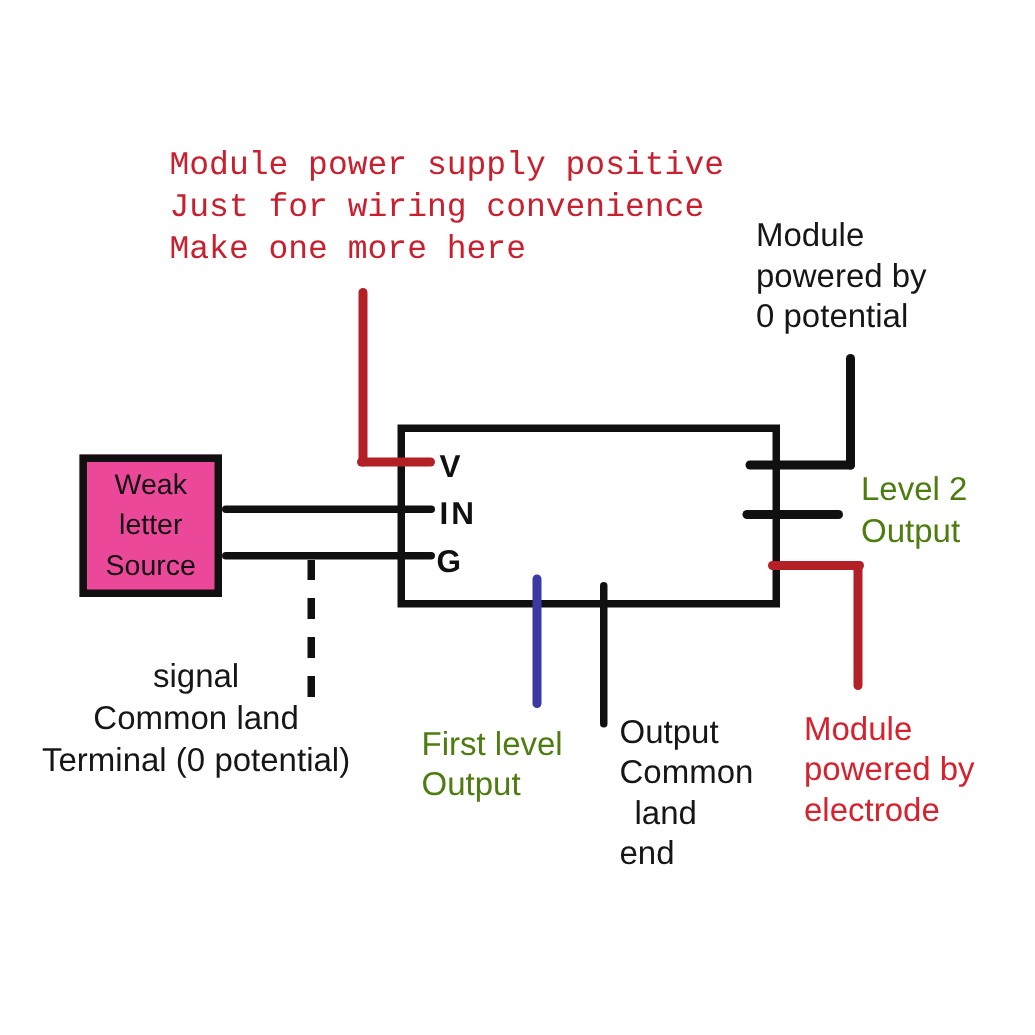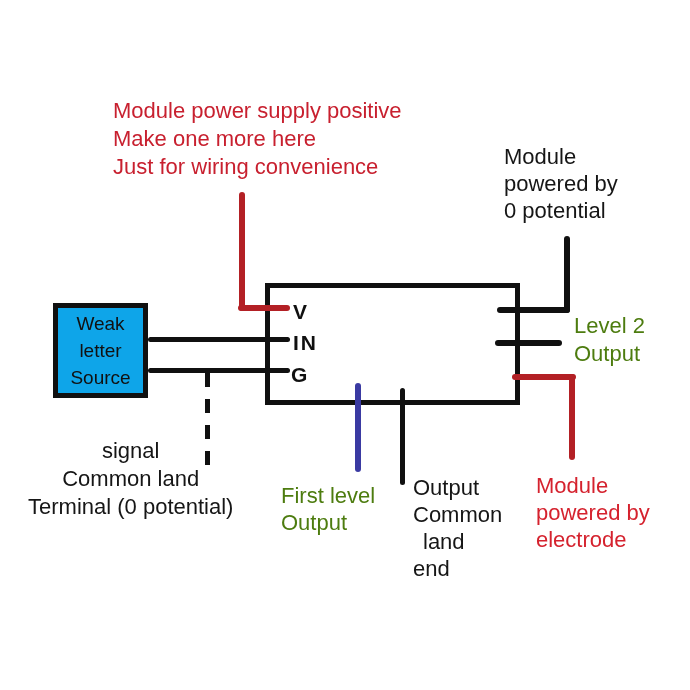--- a/index.html
+++ b/index.html
@@ -2,21 +2,21 @@
 <html><head>
 <meta charset="utf-8">
 <style>
   html,body{margin:0;padding:0;background:#fff;}
   #stage{
     position:relative;width:690px;height:690px;background:#ffffff;overflow:hidden;
     font-family:"Liberation Sans", sans-serif;color:#111;
   }
   .ann{position:absolute;white-space:nowrap;}
   .ann .ln{display:block;}
-  .red1{color:#c8202f;}
+  .red1{color:#c8202f;font-family:Liberation Mono, monospace;}
   .red2{color:#d5222e;}
   .teal{color:#4d7c0f;}
   .blk{color:#161616;}
   .t22{font-size:22px;line-height:28px;}
   .t22b{font-size:22px;line-height:27px;}
   .indent{margin-left:10px;}
 
   .wire{position:absolute;border-radius:3px;background:#101010;}
   .wire.red{background:#b32025;}
   .wire.blue{background:#3a3aa2;}
@@ -24,38 +24,38 @@
     background:repeating-linear-gradient(to bottom,#101010 0 14px,transparent 14px 26px);
     border-radius:0;
   }
 
   #module-box{
     position:absolute;left:265px;top:283px;width:255px;height:122px;
     box-sizing:border-box;border:5px solid #101010;background:transparent;
   }
   #weak-box{
     position:absolute;left:53px;top:303px;width:95px;height:95px;
-    box-sizing:border-box;border:5px solid #101010;background:#0ea5e9;
+    box-sizing:border-box;border:5px solid #101010;background:#ec4899;
     display:flex;flex-direction:column;justify-content:center;align-items:center;
     font-size:19px;line-height:27px;text-align:center;
   }
   .pin{
     position:absolute;font-weight:bold;font-size:21px;color:#101010;
   }
   .pin-in{letter-spacing:2px;}
 </style>
 </head>
 <body>
 
 <div id="stage">
 
   <div class="ann red1 t22" style="left:113px;top:97px;">
     <span class="ln">Module power supply positive</span>
+    <span class="ln">Just for wiring convenience</span>
     <span class="ln">Make one more here</span>
-    <span class="ln">Just for wiring convenience</span>
   </div>
 
   <div class="ann blk t22b" style="left:504px;top:143px;">
     <span class="ln">Module</span>
     <span class="ln">powered by</span>
     <span class="ln">0 potential</span>
   </div>
 
   <div id="weak-box">
     <span>Weak</span>

